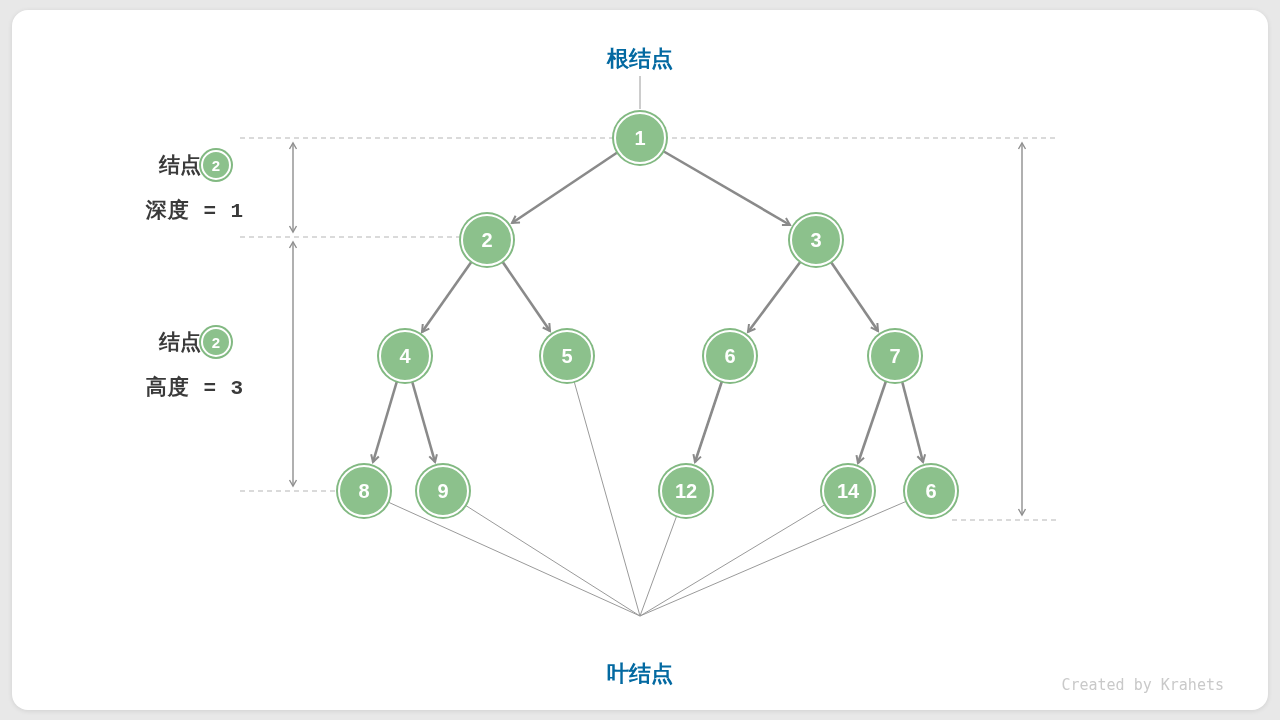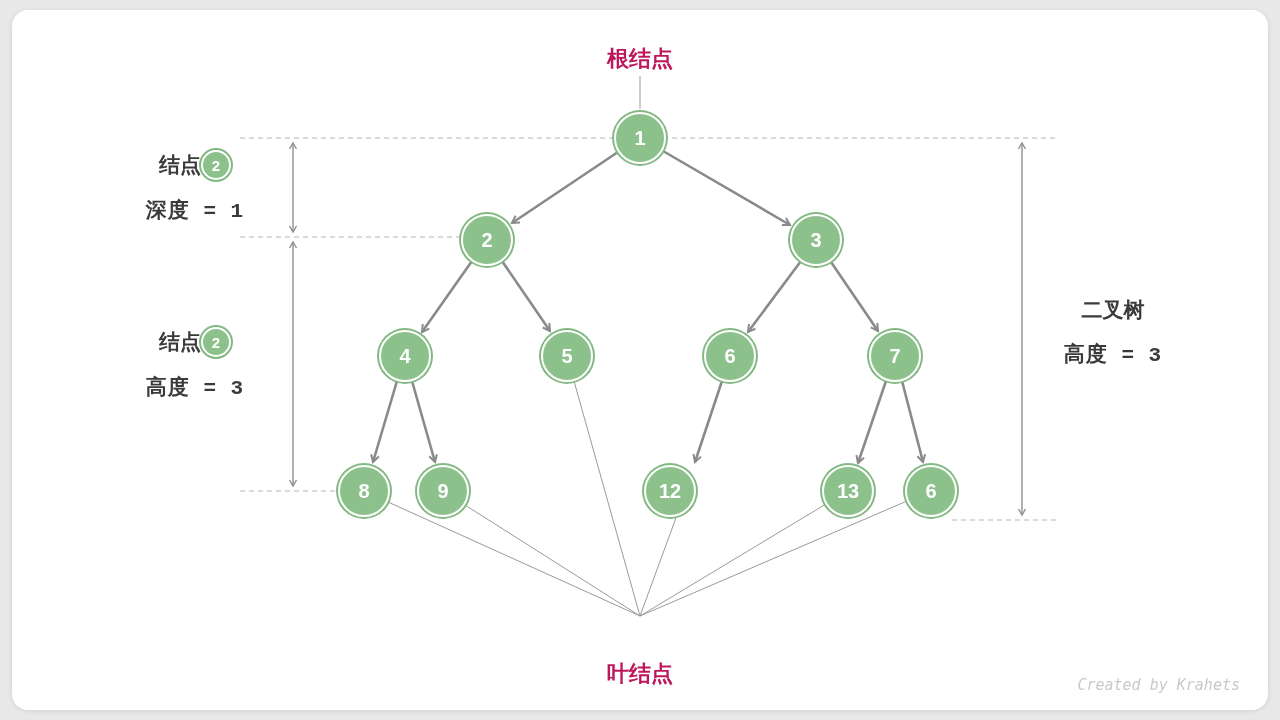--- a/index.html
+++ b/index.html
@@ -12,38 +12,38 @@
     background:#ffffff;border-radius:16px;box-shadow:0 1px 5px rgba(0,0,0,.10);
   }
   svg.layer{position:absolute;left:0;top:0;width:1280px;height:720px;}
   .node{
     position:absolute;width:48px;height:48px;border:2px solid #ffffff;border-radius:50%;
     background:#8cc18c;box-shadow:0 0 0 2px #82b982;
     display:flex;align-items:center;justify-content:center;
     color:#ffffff;font-size:20px;font-weight:bold;
   }
   .label{
-    position:absolute;color:#be185d;font-weight:bold;font-size:22px;white-space:nowrap;
+    position:absolute;color:#0369a1;font-weight:bold;font-size:22px;white-space:nowrap;
   }
   .centered{transform:translateX(-50%);}
   .ann{
     position:absolute;display:flex;flex-direction:column;align-items:center;gap:16px;
     color:#3a3a3a;font-weight:bold;font-size:21px;
   }
   .ann-row{display:flex;align-items:center;text-align:right;}
   .badge{
     width:26px;height:26px;border:2px solid #ffffff;border-radius:50%;
     background:#8cc18c;box-shadow:0 0 0 2px #82b982;
     display:flex;align-items:center;justify-content:center;
     color:#ffffff;font-size:15px;font-weight:bold;
   }
   .formula{letter-spacing:1px;white-space:nowrap;font-family:Liberation Mono, monospace;}
   .watermark{
-    position:absolute;right:40px;bottom:26px;color:#c9c9c9;
-    font-family:"DejaVu Sans Mono","Liberation Mono",monospace;font-size:15px;font-style:italic;
+    position:absolute;right:56px;bottom:26px;color:#c9c9c9;
+    font-family:"DejaVu Sans Mono","Liberation Mono",monospace;font-size:15px;
   }
 </style>
 </head>
 <body>
 
 <div class="stage">
   <div class="card"></div>
 
   <svg class="layer" viewBox="0 0 1280 720">
     <defs>
@@ -98,22 +98,22 @@
 
   <div class="node" style="left:614px;top:112px">1</div>
   <div class="node" style="left:461px;top:214px">2</div>
   <div class="node" style="left:790px;top:214px">3</div>
   <div class="node" style="left:379px;top:330px">4</div>
   <div class="node" style="left:541px;top:330px">5</div>
   <div class="node" style="left:704px;top:330px">6</div>
   <div class="node" style="left:869px;top:330px">7</div>
   <div class="node" style="left:338px;top:465px">8</div>
   <div class="node" style="left:417px;top:465px">9</div>
-  <div class="node" style="left:644px;top:465px">12</div>
-  <div class="node" style="left:822px;top:465px">13</div>
+  <div class="node" style="left:660px;top:465px">12</div>
+  <div class="node" style="left:822px;top:465px">14</div>
   <div class="node" style="left:905px;top:465px">6</div>
 
   <div class="label centered" style="left:640px;top:44px">根结点</div>
   <div class="label centered" style="left:640px;top:659px">叶结点</div>
 
   <div class="ann" style="left:120px;top:150px;width:150px">
     <div class="ann-row">
       <span>结点</span>
       <span class="badge">2</span>
     </div>
@@ -121,19 +121,15 @@
   </div>
 
   <div class="ann" style="left:120px;top:327px;width:150px">
     <div class="ann-row">
       <span>结点</span>
       <span class="badge">2</span>
     </div>
     <div class="formula">高度 = 3</div>
   </div>
 
-  <div class="ann" style="left:1043px;top:296px;width:140px">
-    <div>二叉树</div>
-    <div class="formula">高度 = 3</div>
-  </div>
 
   <div class="watermark">Created by Krahets</div>
 </div>
 
 </body></html>

